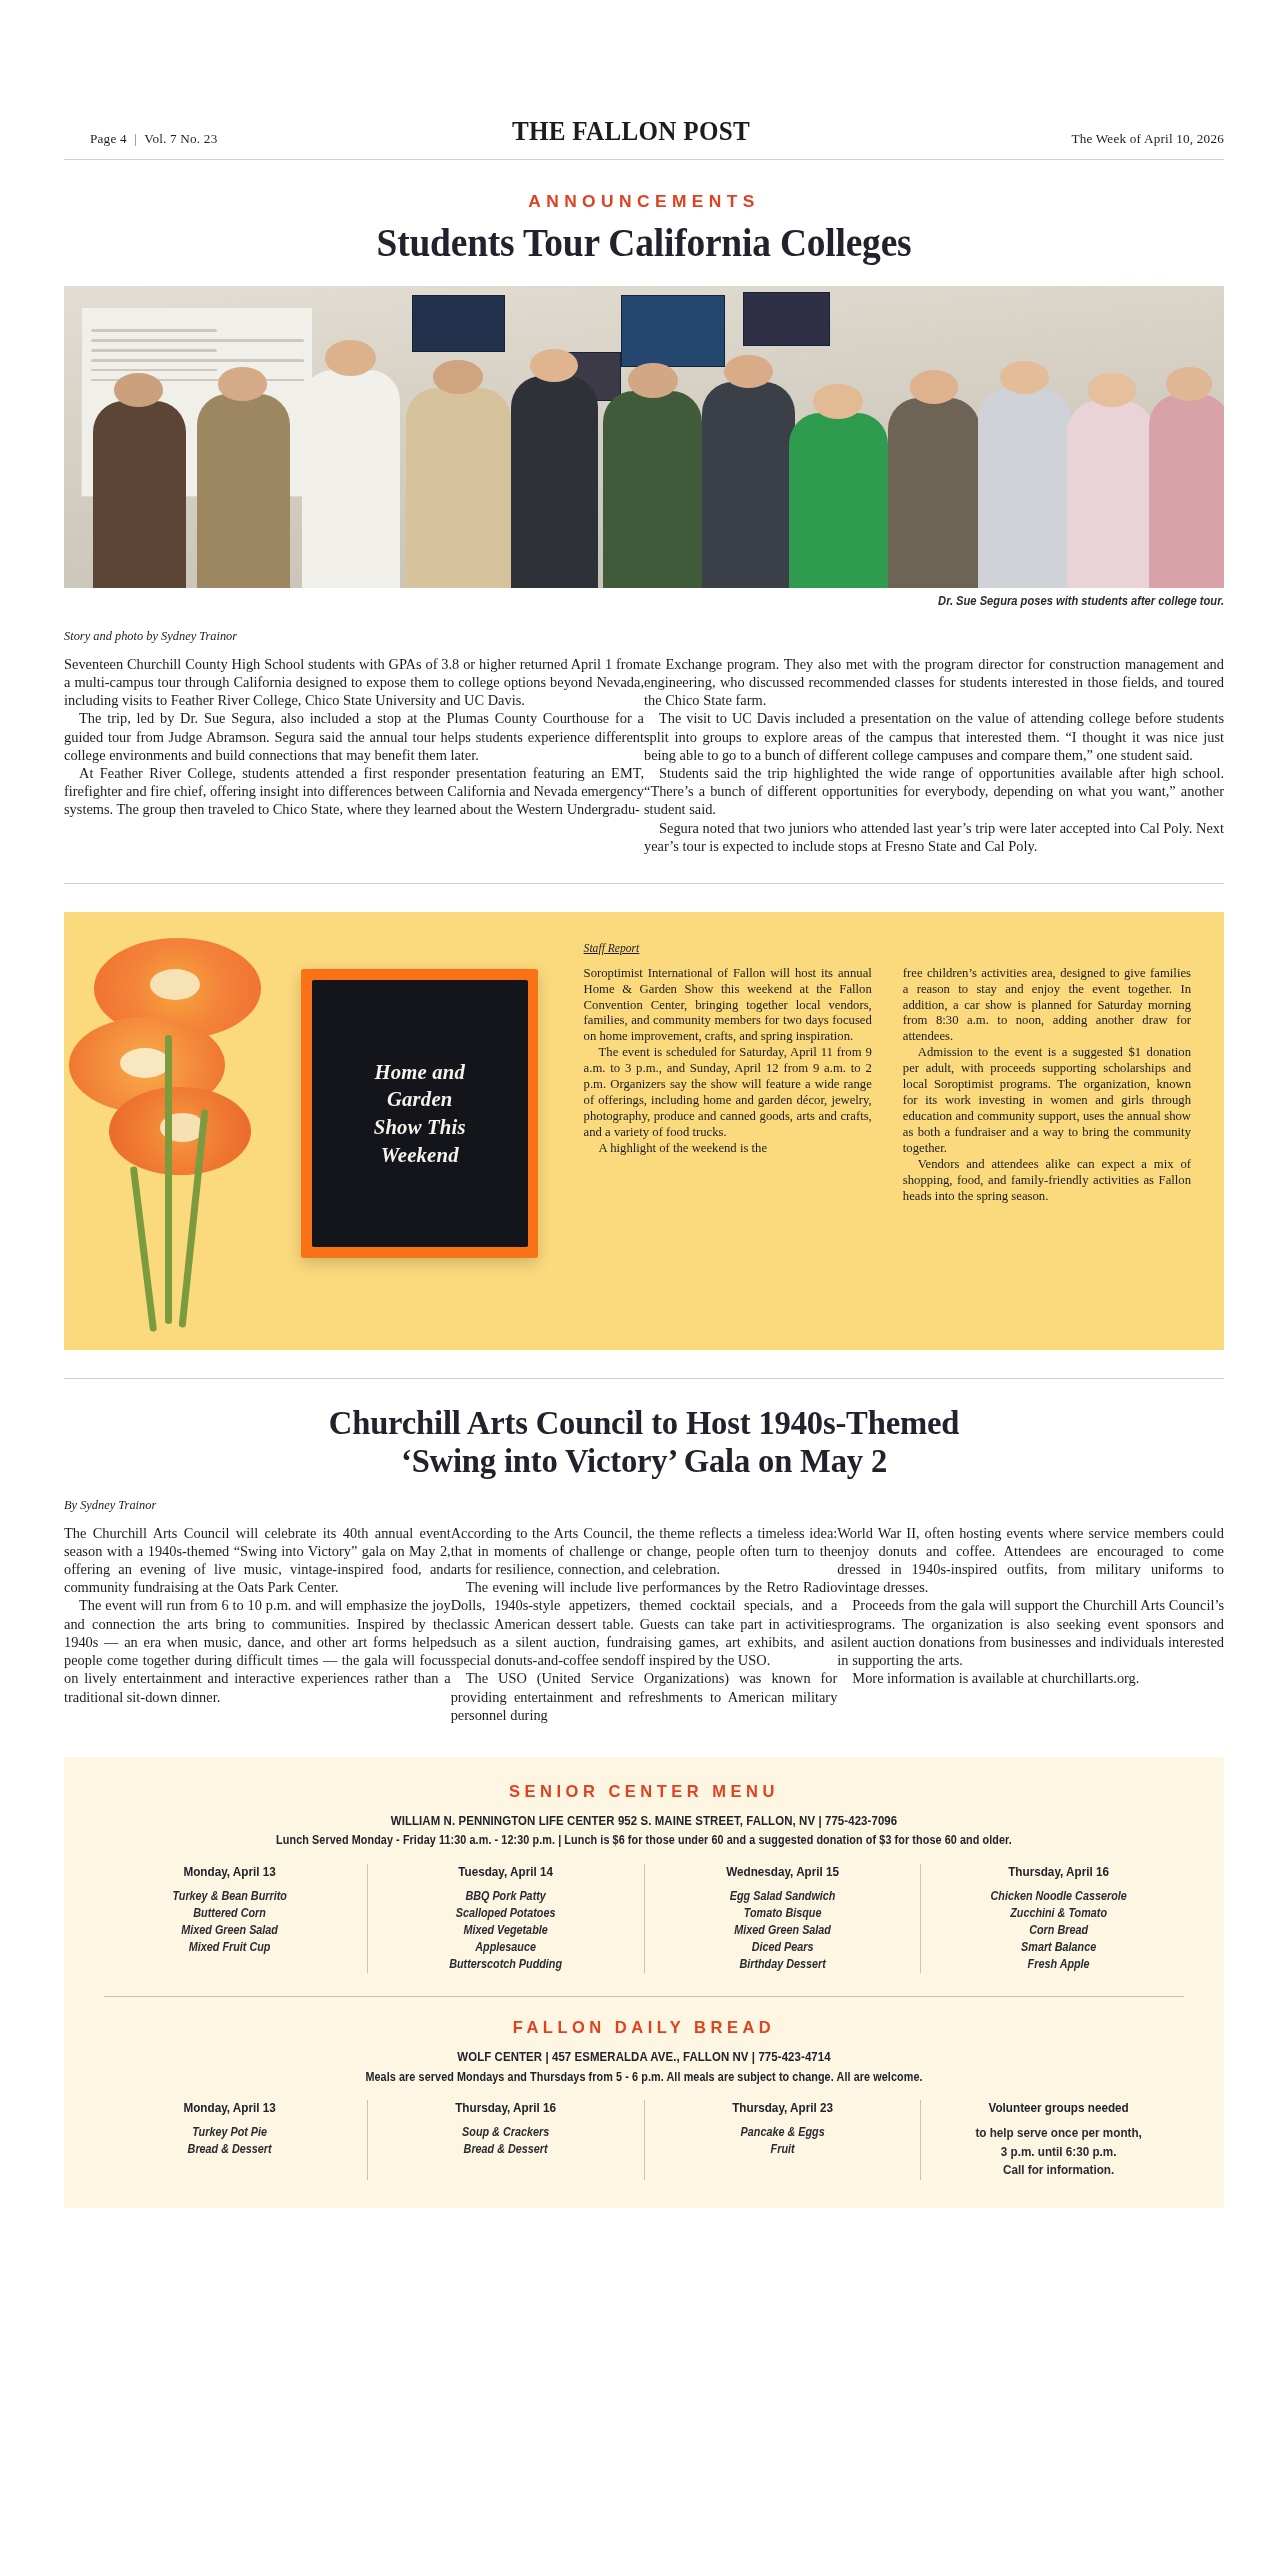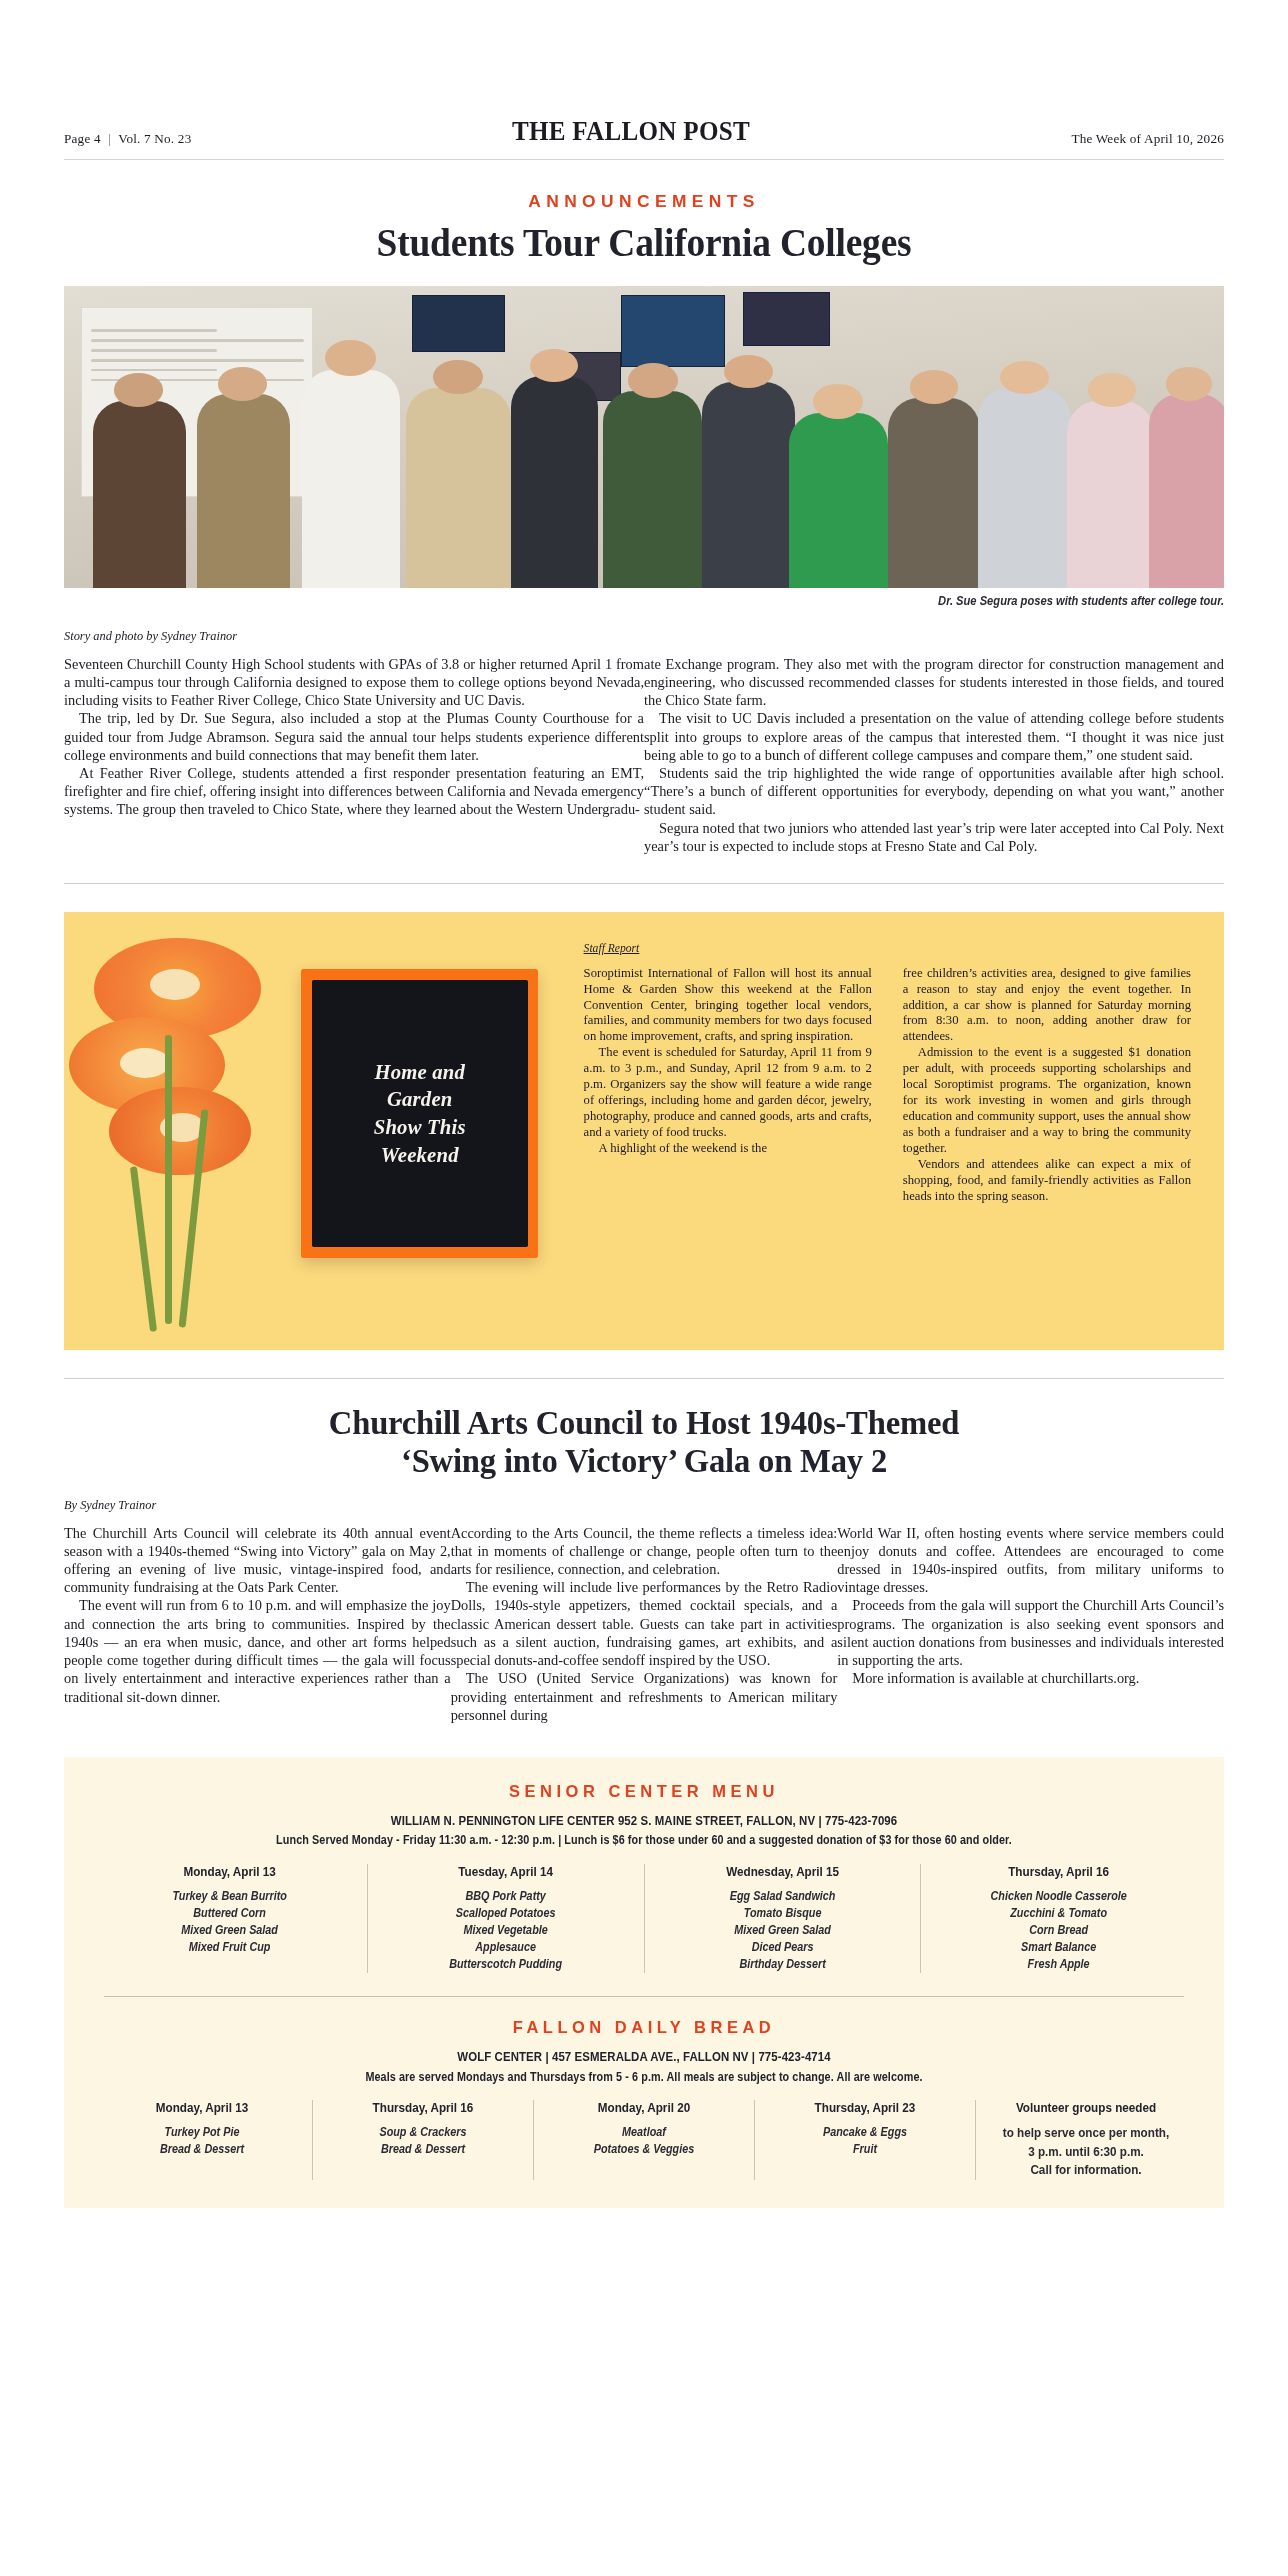--- a/index.html
+++ b/index.html
@@ -10,21 +10,21 @@
     font-family:"Liberation Serif", serif;
     color:#1b1b22;
   }
   .page { width:1288px; min-height:2576px; position:relative; padding:0 64px; }
 
   
   .masthead {
     display:flex; align-items:flex-end; justify-content:space-between;
     padding-top:116px; padding-bottom:6.6px;
   }
-  .mast-left, .mast-right { font-size:13.2px; letter-spacing:0.2px; white-space:nowrap; }
+  .mast-left, .mast-right { font-size:13.2px; letter-spacing:0.2px; white-space:nowrap;margin-left:26px; }
   .mast-left { display:flex; align-items:baseline; gap:7.4px; }
   .mast-sep { color:#70707a; }
   .mast-title {
     font-family:"Liberation Serif", serif;
     font-weight:bold; font-size:27px; letter-spacing:0.3px;
     text-align:center; flex:1; transform:scaleX(0.93); white-space:nowrap;
   }
   .rule { height:1.7px; background:#d2d2d6; margin:5px 0 0 0; }
 
   
@@ -349,25 +349,20 @@
         <div class="menu-day">Monday, April 13</div>
         <div class="menu-item">Turkey Pot Pie</div>
         <div class="menu-item">Bread &amp; Dessert</div>
       </div>
       <div class="menu-col">
         <div class="menu-day">Thursday, April 16</div>
         <div class="menu-item">Soup &amp; Crackers</div>
         <div class="menu-item">Bread &amp; Dessert</div>
       </div>
       <div class="menu-col">
-        <div class="menu-day">Monday, April 20</div>
-        <div class="menu-item">Meatloaf</div>
-        <div class="menu-item">Potatoes &amp; Veggies</div>
-      </div>
-      <div class="menu-col">
         <div class="menu-day">Thursday, April 23</div>
         <div class="menu-item">Pancake &amp; Eggs</div>
         <div class="menu-item">Fruit</div>
       </div>
       <div class="menu-col">
         <div class="menu-day">Volunteer groups needed</div>
         <div class="menu-item note" style="font-weight:bold;font-size:13px;">to help serve once per month,</div>
         <div class="menu-item note" style="font-weight:bold;font-size:13px;">3 p.m. until 6:30 p.m.</div>
         <div class="menu-item note" style="font-weight:bold;font-size:13px;">Call for information.</div>
       </div>

